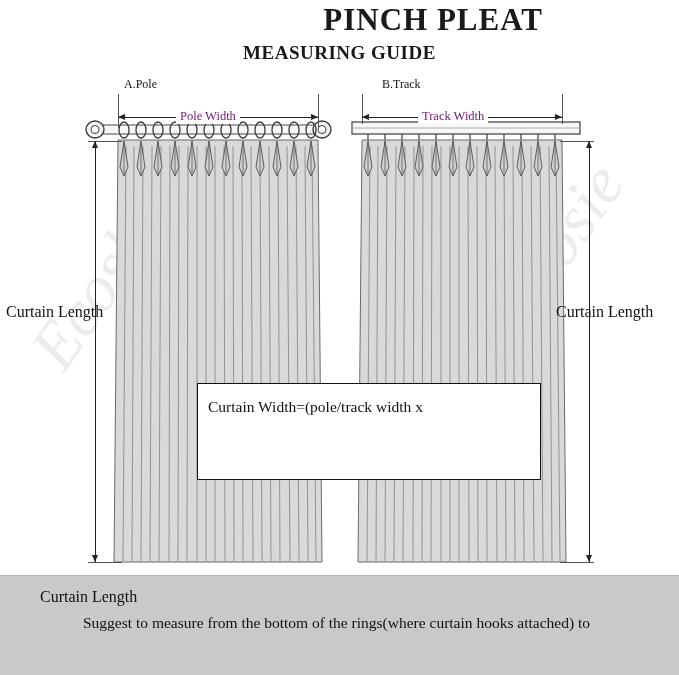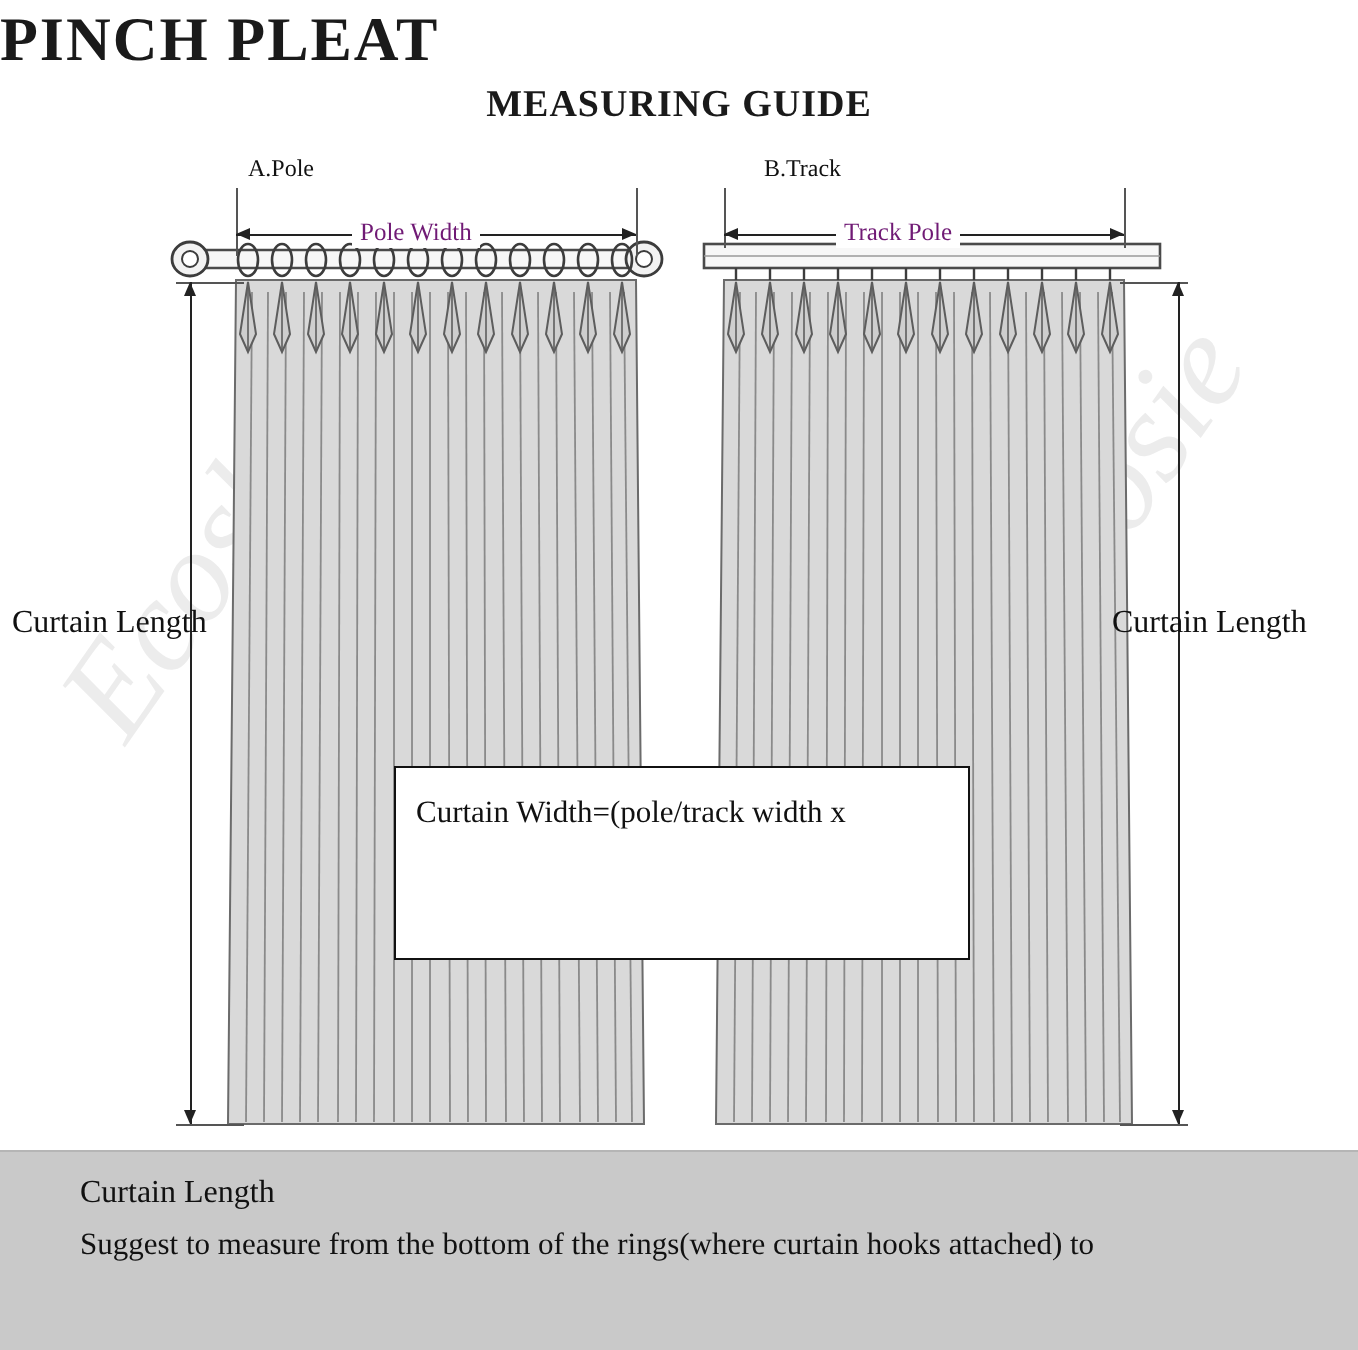--- a/index.html
+++ b/index.html
@@ -20,21 +20,21 @@
     height: 675px;
     background: #ffffff;
   }
 
   
   .title-main {
     position: absolute;
     top: 2px;
     left: 0;
     width: 543px;
-    text-align: left;
+    text-align: right;
     font-size: 31px;
     font-weight: bold;
     letter-spacing: 1px;
   }
   .title-sub {
     position: absolute;
     top: 42px;
     left: 0;
     width: 679px;
     text-align: center;
@@ -120,21 +120,21 @@
     font-size: 16px;
     color: #111;
     white-space: nowrap;
   }
 
   
   #note-box {
     position: absolute;
     top: 383px;
     left: 197px;
-    width: 288px;
+    width: 344px;
     height: 97px;
     background: #ffffff;
     border: 1px solid #111;
     box-sizing: border-box;
     padding: 8px 10px 0 10px;
   }
   #note-box .note-line {
     font-size: 15.5px;
     line-height: 29px;
     color: #111;
@@ -155,20 +155,21 @@
   }
   #footer .f-title {
     font-size: 16px;
     color: #111;
     margin-bottom: 4px;
   }
   #footer .f-line {
     font-size: 15.5px;
     line-height: 25px;
     color: #111;
+    margin-left: 43px;
   }
 
   svg { display: block; }
   #art {
     position: absolute;
     top: 0; left: 0;
   }
 </style>
 </head>
 <body>
@@ -344,21 +345,21 @@
   </svg>
 
   <div class="tick-v" style="left:118px; top:94px; height:34px;"></div>
   <div class="tick-v" style="left:318px; top:94px; height:34px;"></div>
   <div class="dim-h" style="left:118px; top:117px; width:200px;"></div>
   <div class="dim-text" style="left:176px; top:109px;">Pole Width</div>
 
   <div class="tick-v" style="left:362px; top:94px; height:30px;"></div>
   <div class="tick-v" style="left:562px; top:94px; height:30px;"></div>
   <div class="dim-h" style="left:362px; top:117px; width:200px;"></div>
-  <div class="dim-text" style="left:418px; top:109px;">Track Pole</div>
+  <div class="dim-text" style="left:418px; top:109px;">Track Width</div>
 
   <div class="tick-h" style="left:88px; top:141px; width:34px;"></div>
   <div class="tick-h" style="left:88px; top:562px; width:34px;"></div>
   <div class="dim-v" style="left:95px; top:141px; height:421px;"></div>
   <div class="dim-text-big" style="left:6px; top:303px;">Curtain Length</div>
 
   <div class="tick-h" style="left:560px; top:141px; width:34px;"></div>
   <div class="tick-h" style="left:560px; top:562px; width:34px;"></div>
   <div class="dim-v" style="left:589px; top:141px; height:421px;"></div>
   <div class="dim-text-big" style="left:556px; top:303px;">Curtain Length</div>

